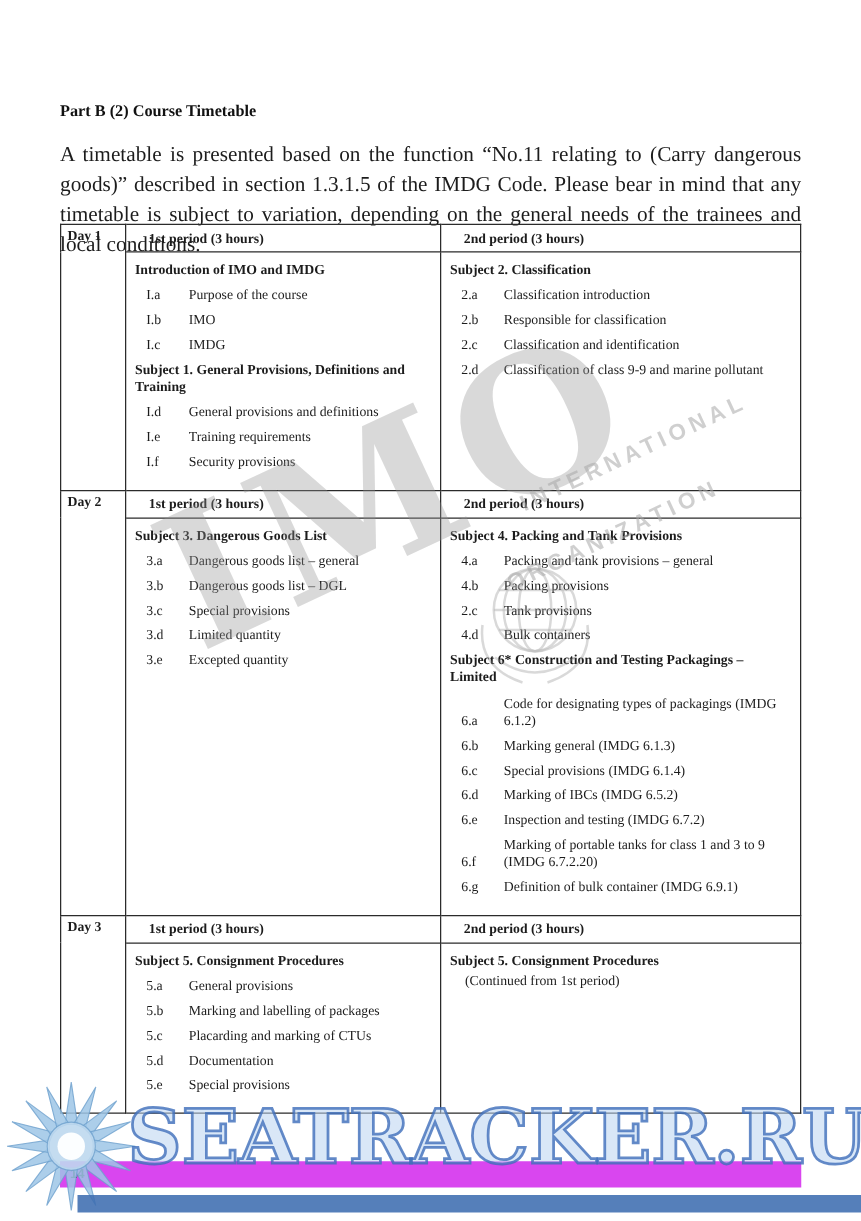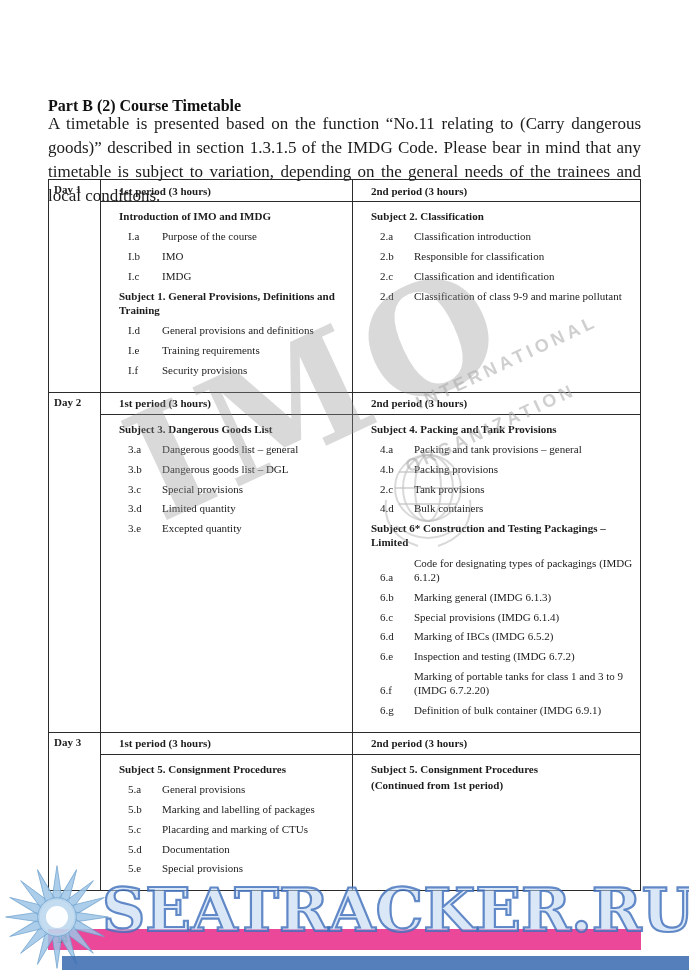--- a/index.html
+++ b/index.html
@@ -13,22 +13,22 @@
   }
   .page-content { position: absolute; inset: 0; z-index: 1; }
 
   .running-head {
     position: absolute; top: 48px; left: 48px; width: 593px;
     font-size: 11px; color: #222;
     padding-bottom: 7px;
     border-bottom: 1.2px solid #3a3a3a;
   }
   .title {
-    position: absolute; top: 97px; left: 48px; margin: 0;
-    font-size: 16px; font-weight: bold; color: #111;
+    position: absolute; top: 81px; left: 48px; margin: 0;
+    font-size: 13px; font-weight: bold; color: #111;
   }
   .intro {
     position: absolute; top: 112px; left: 48px; width: 593px; margin: 0;
     font-size: 17px; line-height: 1.42; text-align: justify;
   }
 
   table.timetable {
     position: absolute; top: 179px; left: 48px; width: 593px;
     border-collapse: collapse;
     font-size: 11px;
@@ -36,23 +36,23 @@
   }
   table.timetable td { border: 1px solid #2b2b2b; }
   .c-day { width: 52px; } .c-p1 { width: 252px; }
   .day-cell {
     font-weight: bold; vertical-align: top;
     padding: 3px 5px;
   }
   .period-header {
     font-weight: bold; padding: 3px 18px; height: 15px;
   }
-  .content-cell { vertical-align: top; padding: 5px 7px 9px 18px; }
+  .content-cell { vertical-align: top; padding: 5px 7px 9px 7px; }
   .block-heading { font-weight: bold; margin: 2px 0 6px 0; line-height: 1.3; }
-  .block-note { font-weight: bold; margin: -4px 0 6px 0; line-height: 1.3; }
+  .block-note { font-weight: normal; margin: -4px 0 6px 12px; line-height: 1.3; }
   .item { display: flex; margin: 0 0 5.5px 0; line-height: 1.3; align-items: flex-end; }
   .item .code { flex: 0 0 34px; padding-left: 9px; }
   .item .txt { flex: 1; }
   .item-flow { padding-left: 9px; margin: 0 0 5.5px 0; line-height: 1.3; }
   .code-inline { display: inline-block; width: 34px; }
 
   .footer-bar {
     position: absolute; top: 929px; left: 48px; width: 593px; height: 21px;
     display: flex; align-items: center; justify-content: center;
     background: #55897b;
@@ -277,21 +277,21 @@
             </div>
           </td>
           <td class="content-cell">
             <div class="block-heading">Subject 5. Consignment Procedures</div>
             <div class="block-note">(Continued from 1st period)</div>
           </td>
         </tr>
       </tbody>
   </table>
 
-  <div class="footer-bar" style="background: #ec4899; align-items: flex-end;">
+  <div class="footer-bar" style="background: #d946ef; align-items: flex-end;">
     <span class="page-num">14</span>
   </div>
 
 </div>
 
 <div class="wm-layer">
 
   <div class="wm-imo">IMO</div>
 
   <svg class="wm-emblem" width="120" height="120" viewBox="0 0 120 120">

